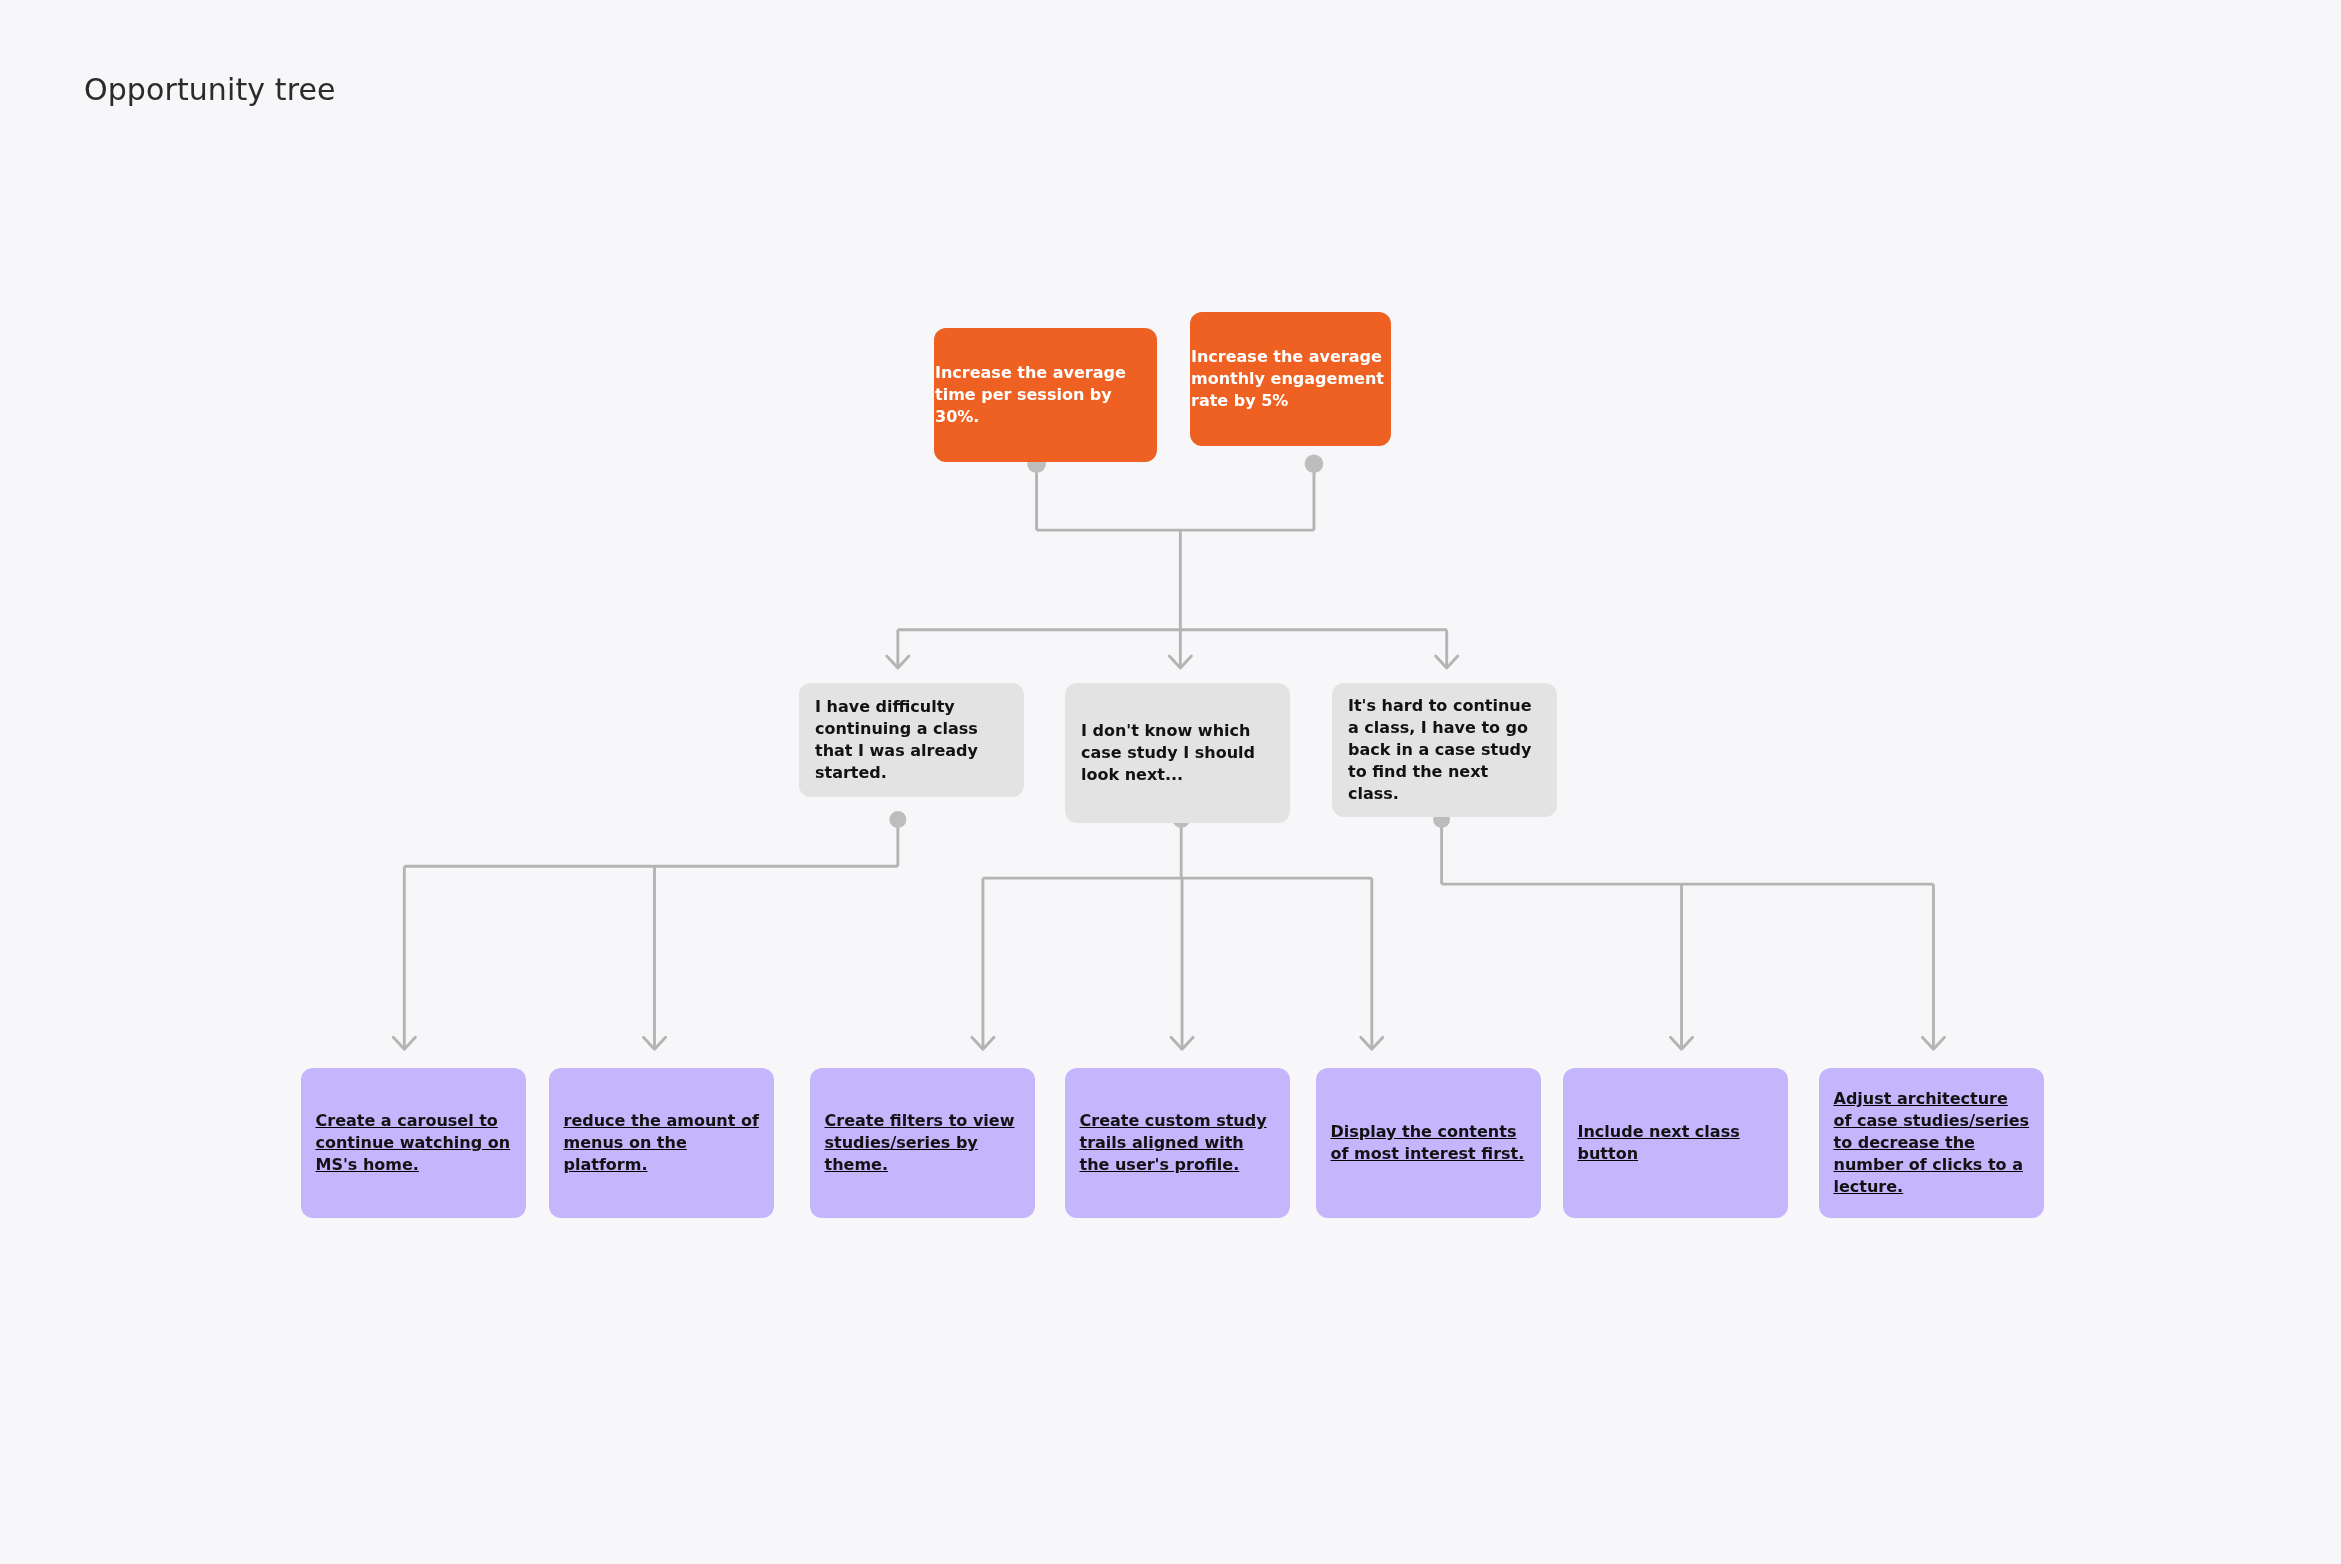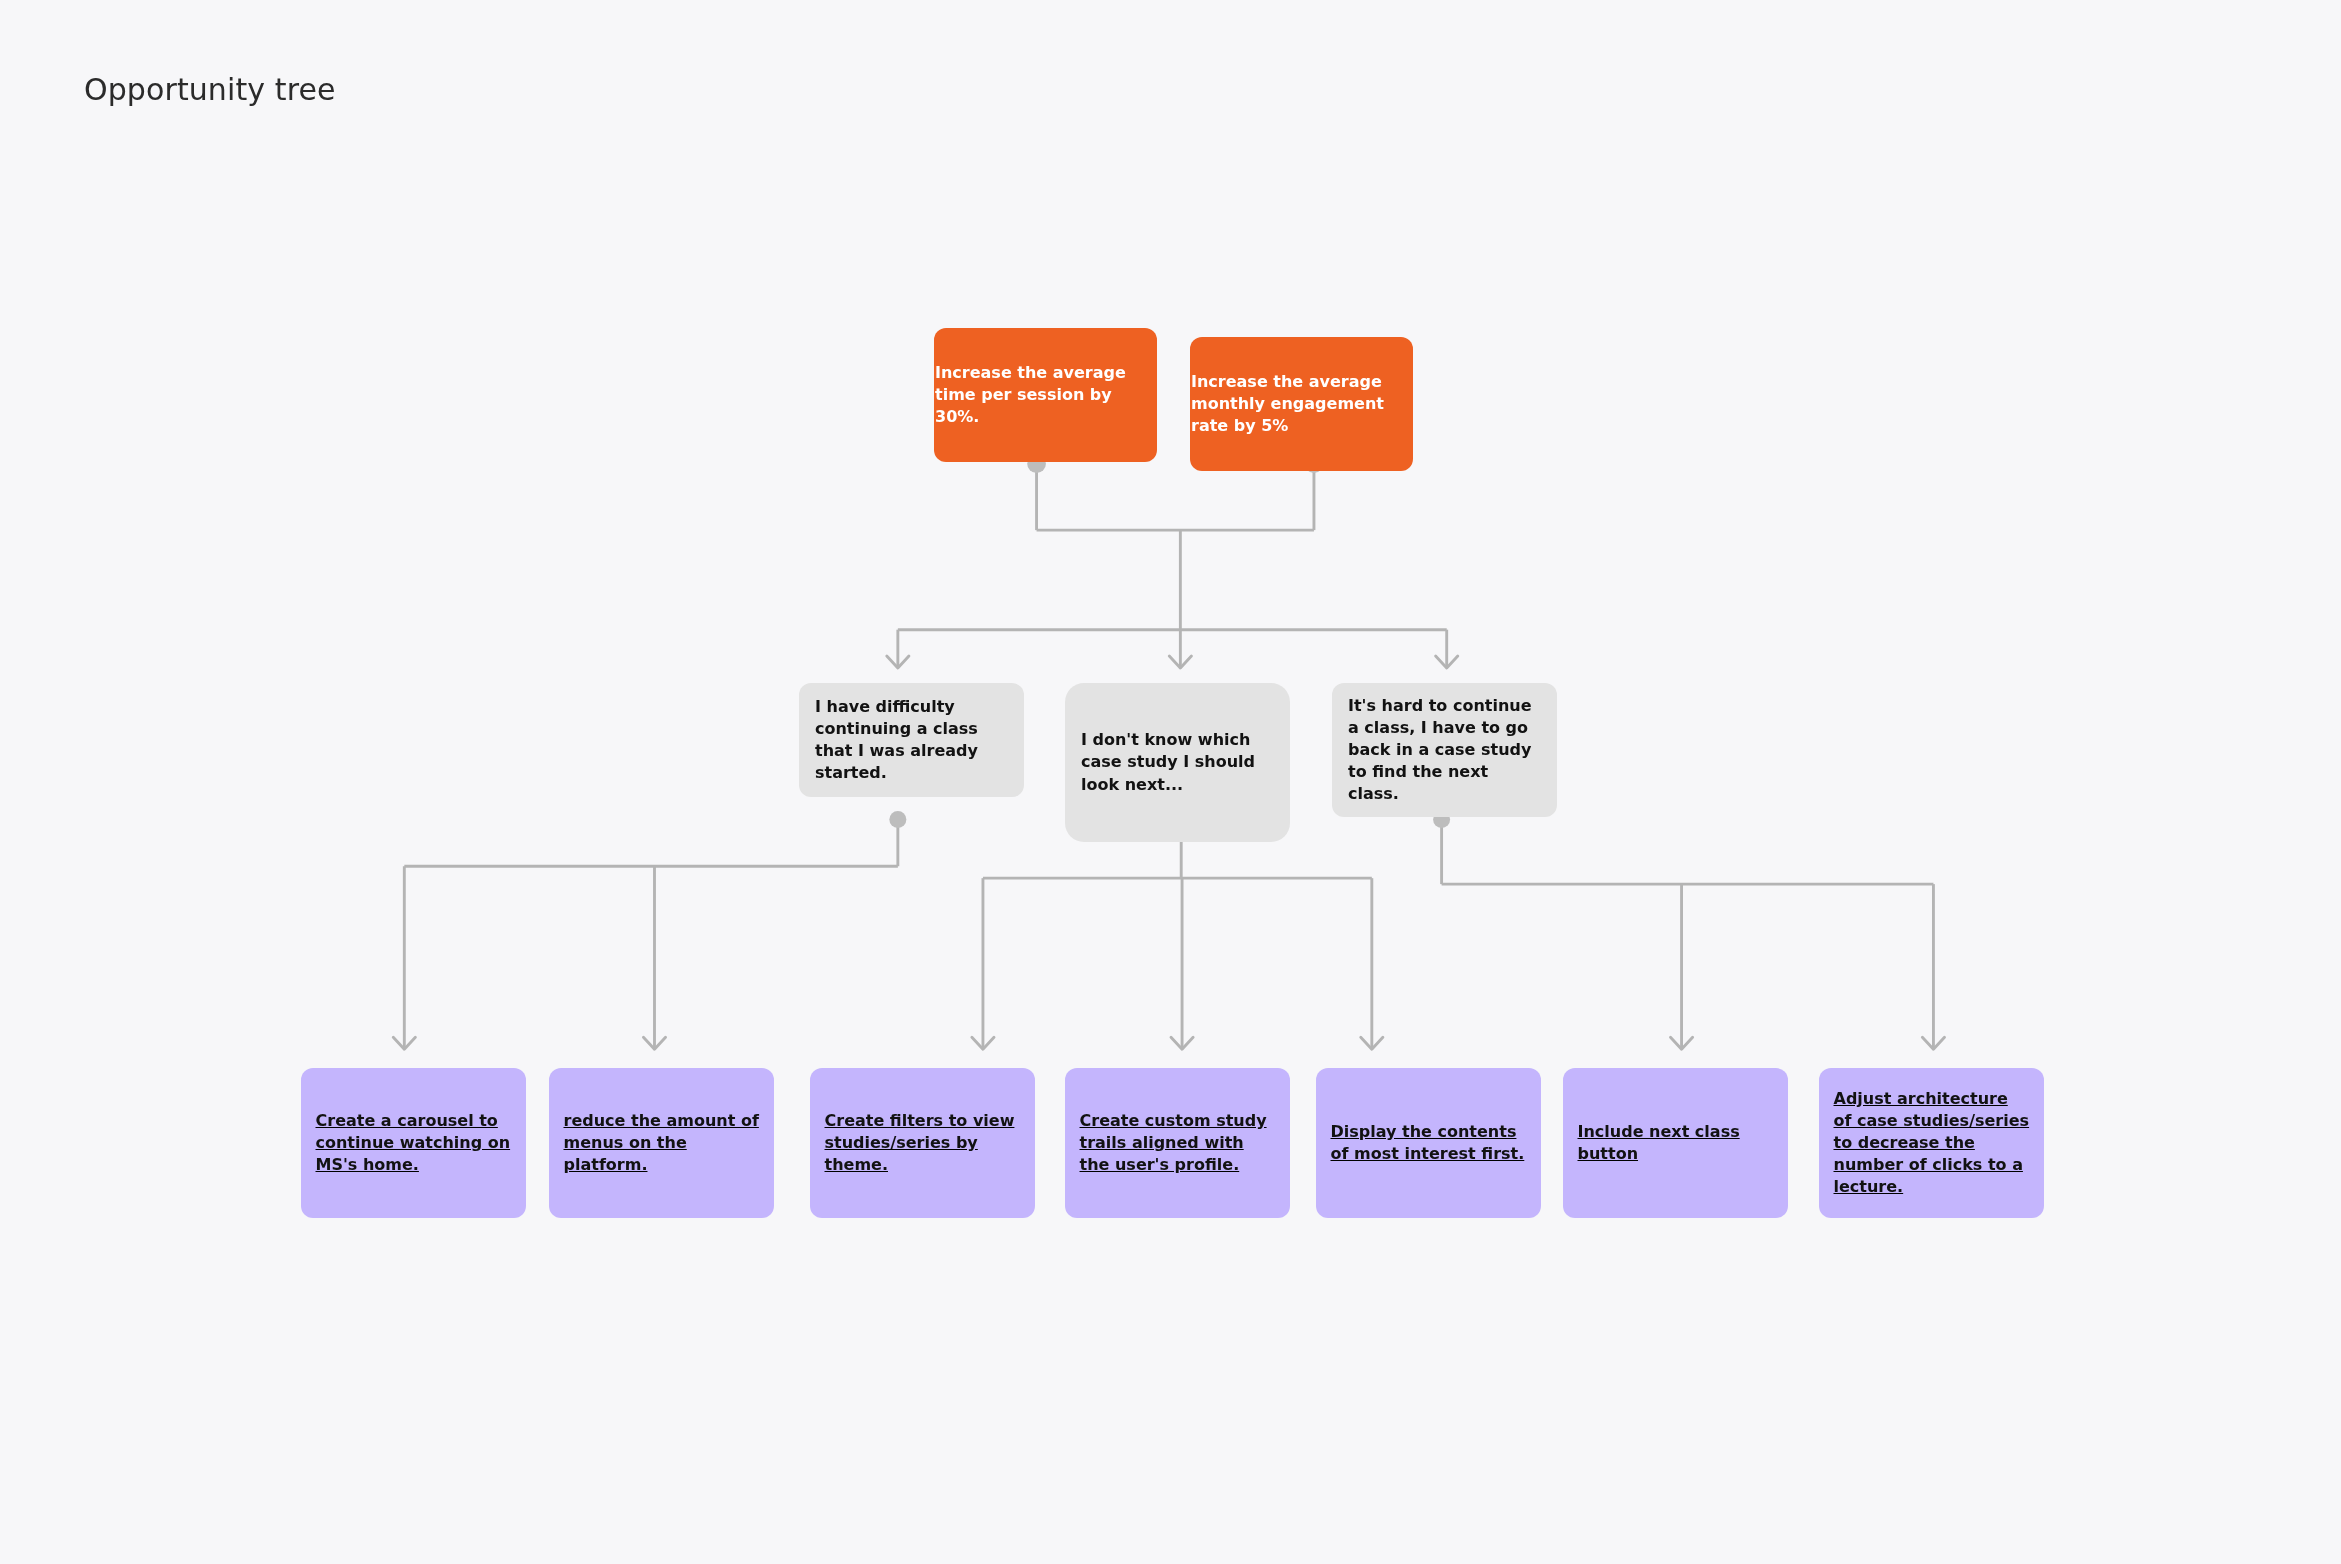--- a/index.html
+++ b/index.html
@@ -138,28 +138,28 @@
       <circle cx="1544" cy="545" r="11"></circle>
       <circle cx="1055" cy="963" r="10"></circle>
       <circle cx="1388" cy="963" r="10"></circle>
       <circle cx="1694" cy="963" r="10"></circle>
     </g>
   </svg>
 
   <div class="node outcome" style="left:934px; top:328px; width:223px; height:134px;">
     <span class="node-text">Increase the average time per session by 30%.</span>
   </div>
-  <div class="node outcome" style="left:1190px; top:337px; width:223px; height:134px;">
+  <div class="node outcome" style="left:1190px; top:312px; width:201px; height:134px;">
     <span class="node-text">Increase the average monthly engagement rate by 5%</span>
   </div>
 
   <div class="node opportunity" style="left:799px; top:683px; width:225px; height:114px;">
     <span class="node-text">I have difficulty continuing a class that I was already started.</span>
   </div>
-  <div class="node opportunity" style="left:1065px; top:683px; width:225px; height:159px;border-radius:19px;">
+  <div class="node opportunity" style="left:1065px; top:683px; width:225px; height:140px;">
     <span class="node-text">I don't know which case study I should look next...</span>
   </div>
   <div class="node opportunity" style="left:1332px; top:683px; width:225px; height:134px;">
     <span class="node-text">It's hard to continue a class, I have to go back in a case study to find the next class.</span>
   </div>
 
   <div class="node solution" style="left:301px; top:1068px; width:225px; height:150px;">
     <span class="node-text">Create a carousel to continue watching on MS's home.</span>
   </div>
   <div class="node solution" style="left:549px; top:1068px; width:225px; height:150px;">

